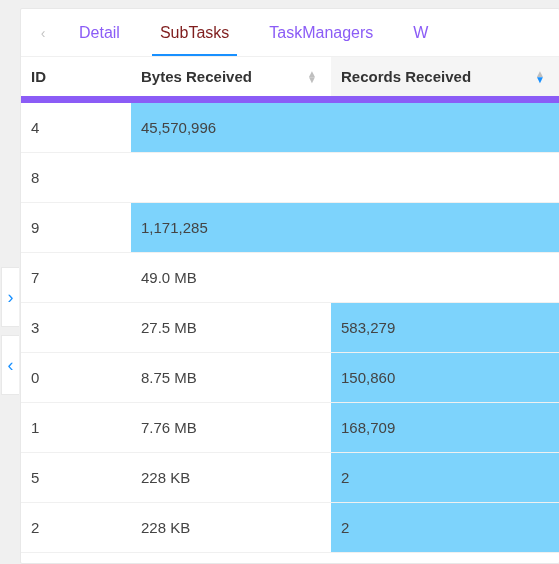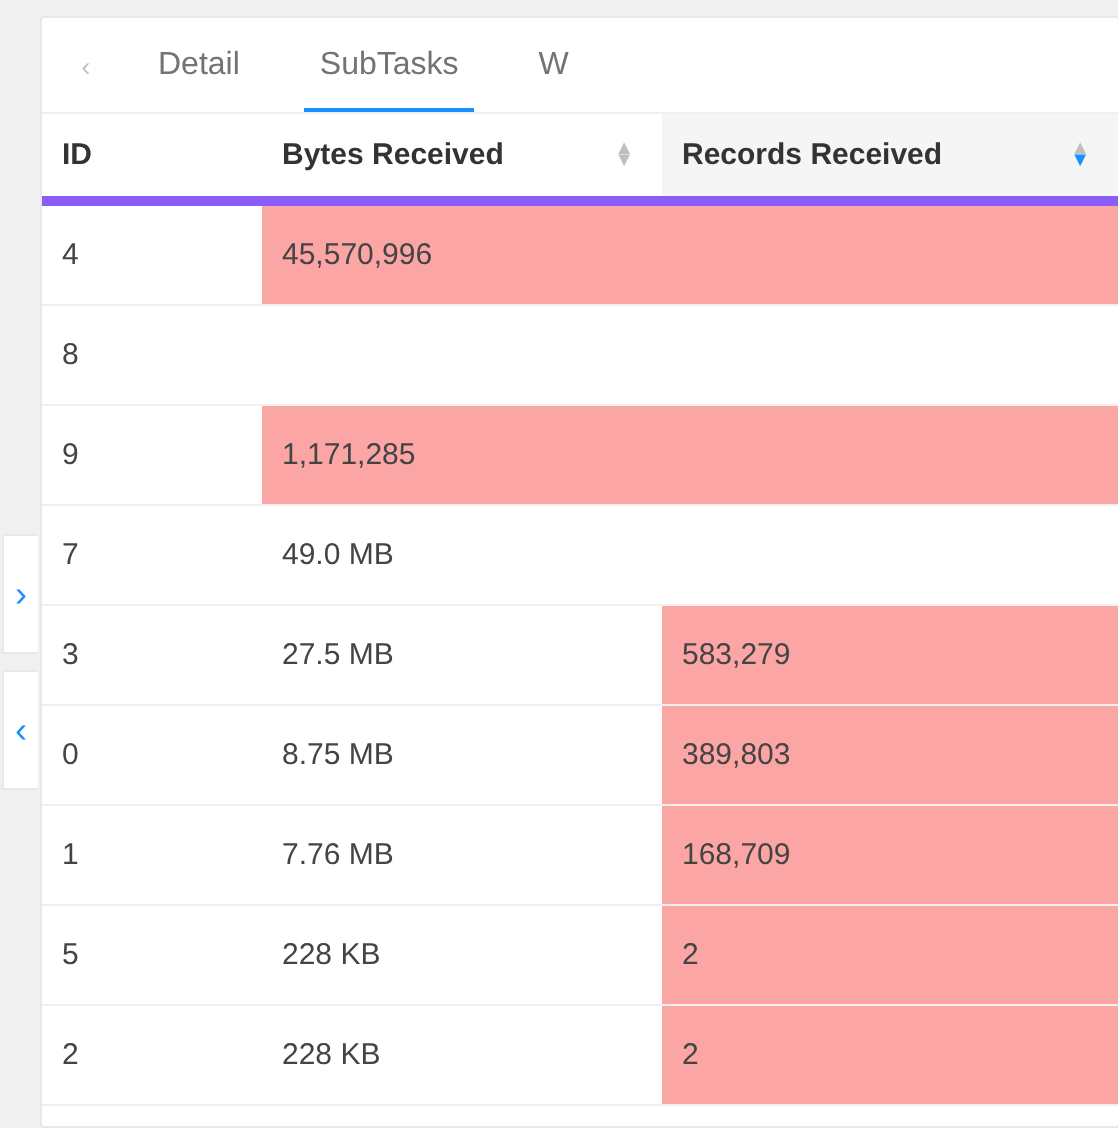--- a/index.html
+++ b/index.html
@@ -41,43 +41,43 @@
     font-size: 14px;
     cursor: pointer;
     flex-shrink: 0;
   }
   .tab {
     padding: 0 20px;
     height: 100%;
     display: flex;
     align-items: center;
     font-size: 16px;
-    color: #737373;
+    color: #8b5cf6;
     cursor: pointer;
     position: relative;
     flex-shrink: 0;
   }
   .tab.active {
-    color: #737373;
+    color: #7f1d1d;
     font-weight: 500;
   }
   .tab.active::after {
     content: "";
     position: absolute;
     left: 12px; right: 12px; bottom: 0;
     height: 2px;
     background: #1890ff;
   }
   
   .thead {
     display: flex;
     height: 46px;
     align-items: center;
     background: #fff;
-    border-bottom: 5px solid #8b5cf6;
+    border-bottom: 7px solid #8b5cf6;
     font-weight: 600;
     font-size: 15px;
   }
   .th, .td {
     padding: 0 10px;
     display: flex;
     align-items: center;
     height: 100%;
   }
   .col-id { width: 110px; flex-shrink: 0; }
@@ -97,21 +97,21 @@
   .sorter .down.active { color: #1890ff; }
   .tbody { }
   .row {
     display: flex;
     height: 50px;
     align-items: center;
     border-bottom: 1px solid #f0f0f0;
     font-size: 15px;
     color: #444;
   }
-  .row .col-rr { background: #fca5a5; }
+  .row .col-rr { background: #7dd3fc; }
   
   .side-handle {
     position: absolute;
     left: -20px;
     width: 18px;
     height: 60px;
     background: #fff;
     border: 1px solid #e8e8e8;
     border-right: none;
     display: flex;
@@ -141,20 +141,23 @@
       <div class="tab-arrow">
         <span>‹</span>
       </div>
       <div class="tab">
         <span>Detail</span>
       </div>
       <div class="tab active">
         <span>SubTasks</span>
       </div>
       <div class="tab">
+        <span>TaskManagers</span>
+      </div>
+      <div class="tab">
         <span>W</span>
       </div>
     </div>
 
     <div class="thead">
       <div class="th col-id">
         <span>ID</span>
       </div>
       <div class="th col-br">
         <span>Bytes Received</span>
@@ -214,21 +217,21 @@
           </div>
       </div>
       <div class="row">
         <div class="td col-id">
             <span>0</span>
           </div>
         <div class="td col-br">
             <span>8.75 MB</span>
           </div>
         <div class="td col-rr">
-            <span>389,803</span>
+            <span>150,860</span>
           </div>
       </div>
       <div class="row">
         <div class="td col-id">
             <span>1</span>
           </div>
         <div class="td col-br">
             <span>7.76 MB</span>
           </div>
         <div class="td col-rr">

